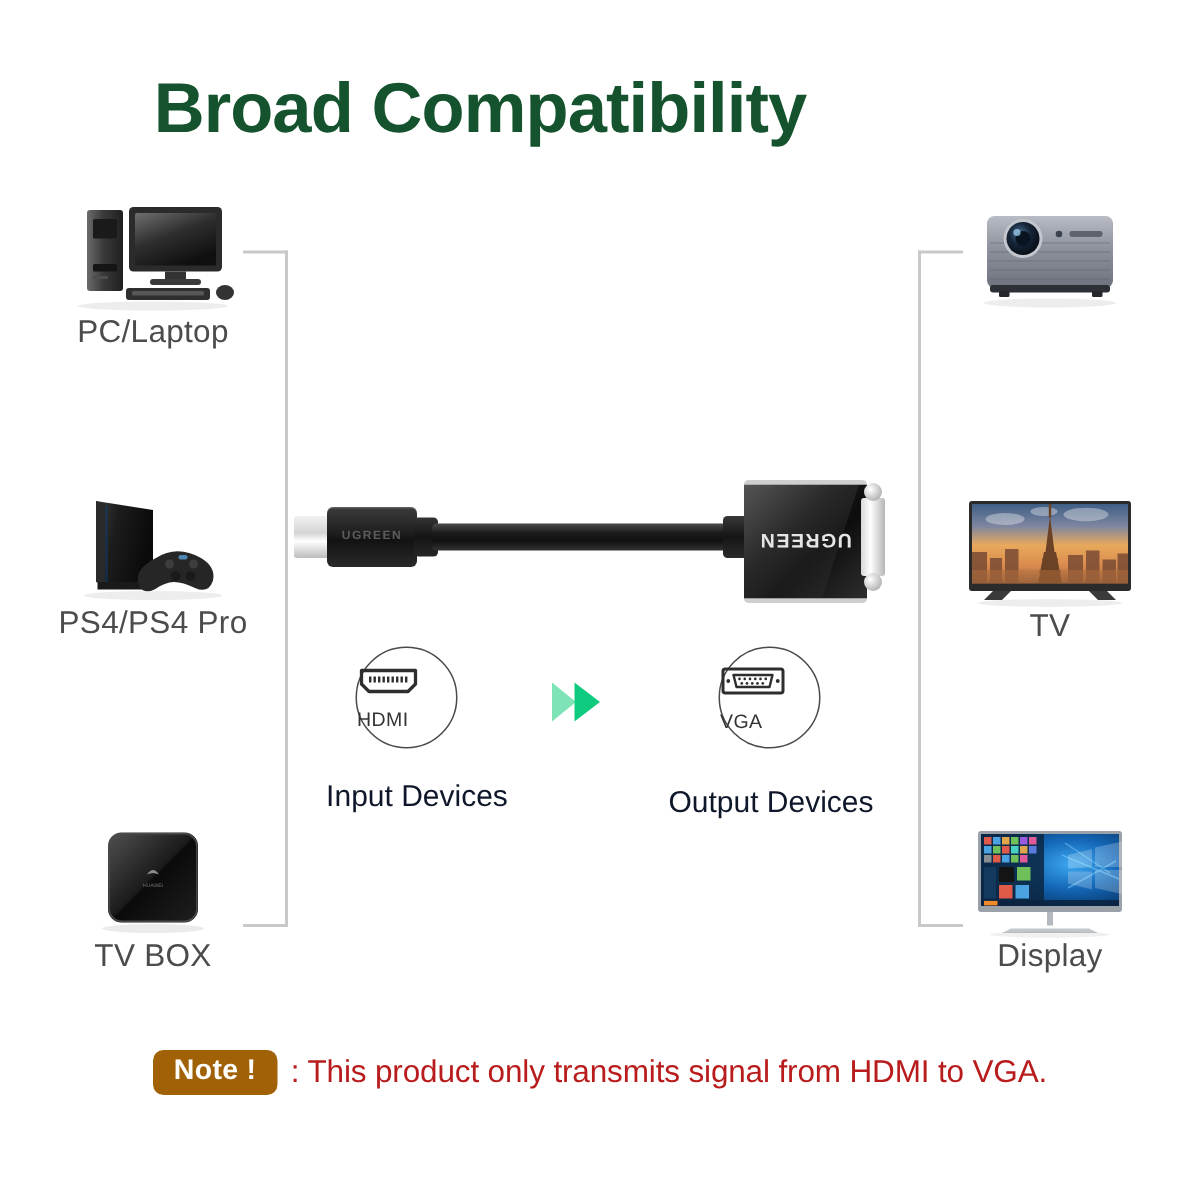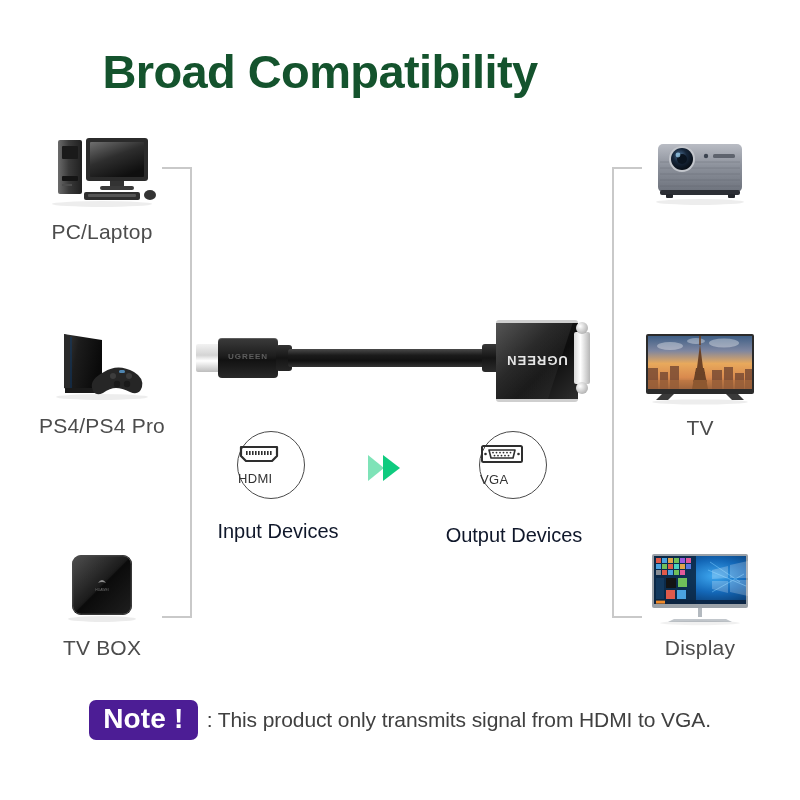--- a/index.html
+++ b/index.html
@@ -38,21 +38,21 @@
   .device {
     position: absolute;
     width: 200px;
     text-align: center;
   }
   .device .art {
     height: 78px;
     position: relative;
   }
   .device .caption {
-    margin-top: 10px;
+    margin-top: 0;
     font-size: 21px;
     color: #4c4c4c;
     letter-spacing: 0.2px;
     white-space: nowrap;
   }
 
   .dev-pc     { left: 2px;  top: 132px; }
   .dev-ps4    { left: 2px;  top: 326px; }
   .dev-tvbox  { left: 2px;  top: 548px; }
   .dev-proj   { left: 600px; top: 132px; }
@@ -184,32 +184,32 @@
   
   .note-row {
     position: absolute;
     left: 0; top: 700px; width: 800px;
     display: flex;
     align-items: center;
     justify-content: center;
     gap: 9px;
   }
   .note-badge {
-    background: #4c1d95;
+    background: #a16207;
     color: #fff;
-    font-size: 28px;
+    font-size: 19px;
     font-weight: 700;
     padding: 3px 14px 5px;
     border-radius: 7px;
     letter-spacing: .2px;
     line-height: 1.15;
   }
   .note-text {
     font-size: 21px;
-    color: #404040;
+    color: #b91c1c;
     letter-spacing: -0.1px;
     white-space: nowrap;
   }
 </style>
 </head>
 <body>
 
 <div class="stage">
 
   <div class="title">Broad Compatibility</div>

